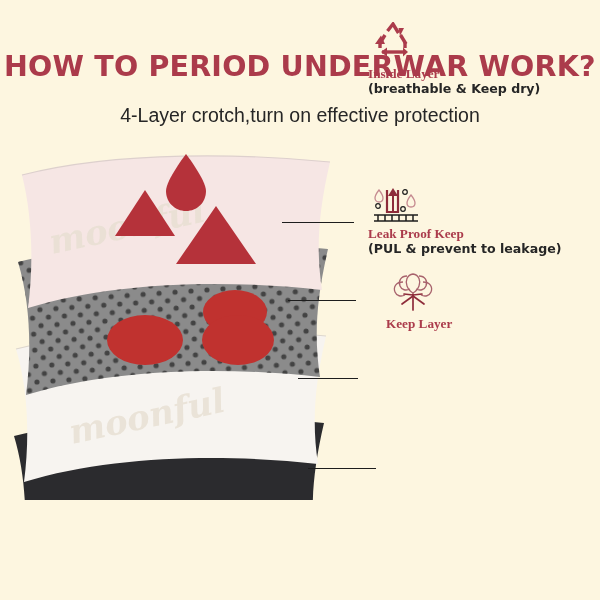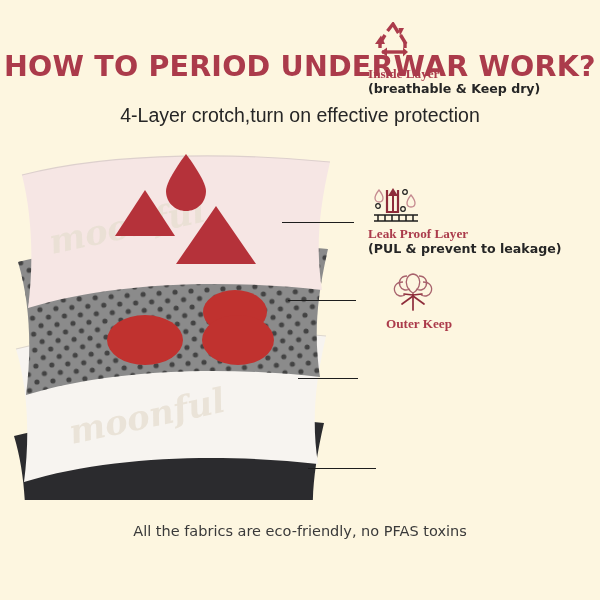--- a/index.html
+++ b/index.html
@@ -233,21 +233,21 @@
           <path d="M2,33 L46,33"></path>
           <path d="M6,27 L6,33"></path>
             <path d="M13,27 L13,33"></path>
             <path d="M20,27 L20,33"></path>
           <path d="M27,27 L27,33"></path>
             <path d="M34,27 L34,33"></path>
             <path d="M41,27 L41,33"></path>
         </g>
       </svg>
     </span>
-    <div class="ttl">Leak Proof Layer</div>
+    <div class="ttl">Leak Proof Keep</div>
     <div class="sub">(PUL &amp; prevent to leakage)</div>
   </div>
 
   <div class="callout c-outer">
     <span class="icon">
       <svg width="46" height="40" viewBox="0 0 46 40" xmlns="http://www.w3.org/2000/svg">
         <g fill="none" stroke="#a8636d" stroke-width="1.3">
           <path d="M13,10 C6,10 3,15 5,20 C6.6,24 11,25 15,23"></path>
           <path d="M33,10 C40,10 43,15 41,20 C39.4,24 35,25 31,23"></path>
           <path d="M17,4 C11,4 8,9 10,14 C11.6,18 16,19 20,17"></path>
@@ -256,18 +256,17 @@
         </g>
         <g fill="none" stroke="#8e2c3a" stroke-width="1.7" stroke-linecap="round">
           <path d="M23,22 L23,38"></path>
           <path d="M23,24 L12,32"></path>
           <path d="M23,24 L34,32"></path>
           <path d="M23,23 L14,22"></path>
           <path d="M23,23 L32,22"></path>
         </g>
       </svg>
     </span>
-    <div class="ttl">Outer Keep</div>
-  </div>
-
-  <div id="footnote">All the fabrics are eco-friendly, no PFAS toxins</div>
+    <div class="ttl">Keep Layer</div>
+  </div>
+
 
 </div>
 
 </body></html>

